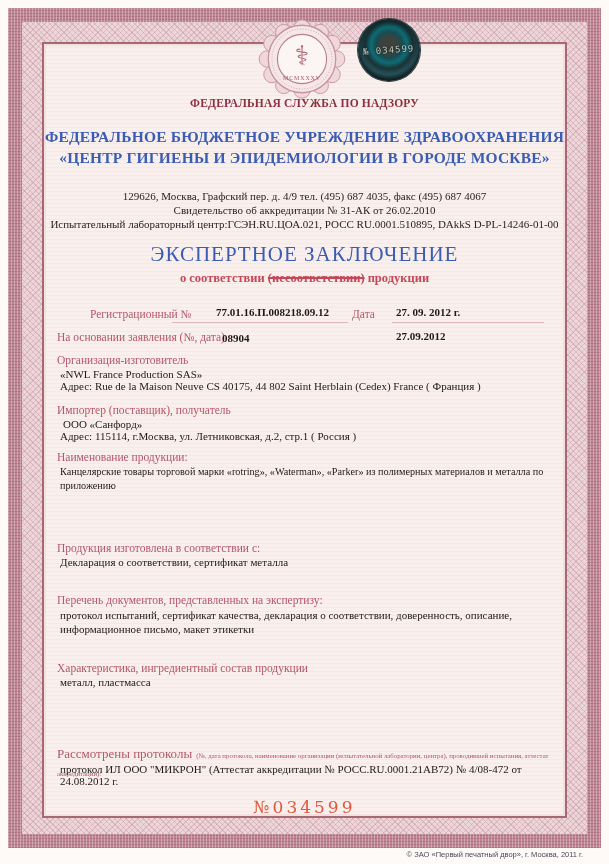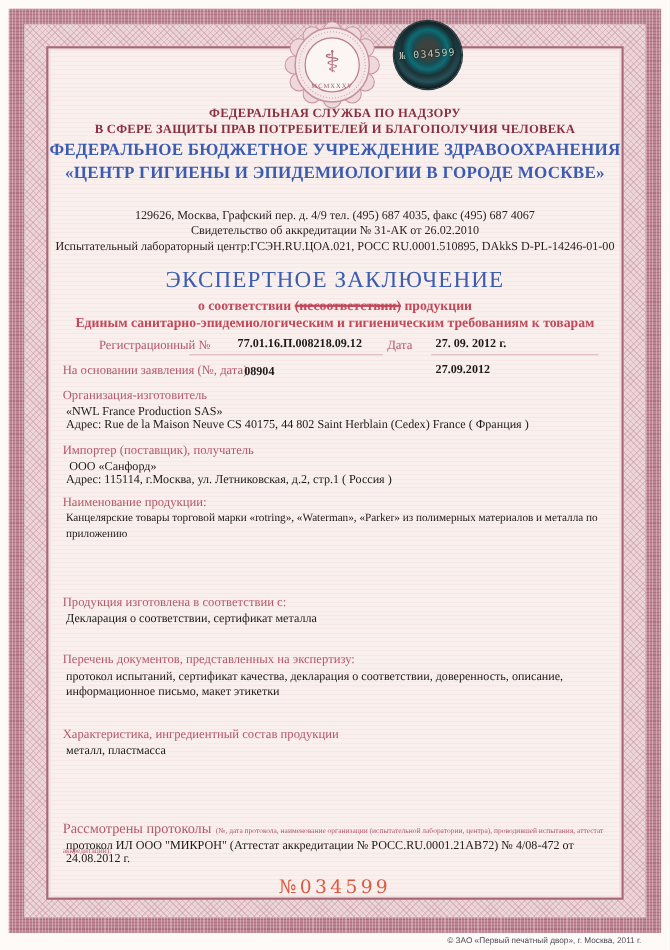--- a/index.html
+++ b/index.html
@@ -110,33 +110,31 @@
         <text x="50" y="52" text-anchor="middle" font-size="30" fill="#b06a78">⚕</text>
         <text x="50" y="68" text-anchor="middle" font-size="6.5" letter-spacing="1" fill="#a3566a">MCMXXXV</text>
       </svg>
     </div>
 
     <div class="abs hologram">
       <span class="holo-num">№ 034599</span>
     </div>
 
     <div class="abs ctr hdr" style="top:97px;">ФЕДЕРАЛЬНАЯ СЛУЖБА ПО НАДЗОРУ</div>
-    <div class="abs ctr hdr" style="top:112px;">В СФЕРЕ ЗАЩИТЫ ПРАВ ПОТРЕБИТЕЛЕЙ И БЛАГОПОЛУЧИЯ  ЧЕЛОВЕКА</div>
     <div class="abs ctr org" style="top:128px;">ФЕДЕРАЛЬНОЕ БЮДЖЕТНОЕ УЧРЕЖДЕНИЕ ЗДРАВООХРАНЕНИЯ</div>
     <div class="abs ctr org" style="top:149px;">«ЦЕНТР ГИГИЕНЫ И ЭПИДЕМИОЛОГИИ В ГОРОДЕ МОСКВЕ»</div>
 
     <div class="abs ctr addr" style="top:190px;">129626, Москва, Графский пер. д. 4/9 тел. (495) 687 4035, факс (495) 687 4067</div>
     <div class="abs ctr addr" style="top:204px;">Свидетельство об аккредитации № 31-АК от 26.02.2010</div>
     <div class="abs ctr addr" style="top:218px;">Испытательный лабораторный центр:ГСЭН.RU.ЦОА.021, РОСС RU.0001.510895, DAkkS D-PL-14246-01-00</div>
 
     <div class="abs ctr title-main" style="top:242px;">ЭКСПЕРТНОЕ ЗАКЛЮЧЕНИЕ</div>
     <div class="abs ctr title-sub" style="top:271px;">
       <span>о соответствии </span><span class="struck">(несоответствии)</span><span> продукции</span>
     </div>
-    <div class="abs ctr title-sub" style="top:286px;">Единым санитарно-эпидемиологическим и гигиеническим требованиям к товарам</div>
 
     <div class="abs lbl" style="top:308px;left:90px;">Регистрационный №</div>
     <div class="abs valb" style="top:306px;left:176px;margin-left:40px;">77.01.16.П.008218.09.12</div>
     <div class="abs uline" style="top:322px;left:172px;width:176px;"></div>
     <div class="abs lbl" style="top:308px;left:352px;">Дата</div>
     <div class="abs valb" style="top:306px;left:396px;">27. 09. 2012 г.</div>
     <div class="abs uline" style="top:322px;left:392px;width:152px;"></div>
 
     <div class="abs lbl" style="top:331px;left:57px;">На основании заявления (№, дата)</div>
     <div class="abs valb" style="top:332px;left:222px;">08904</div>

